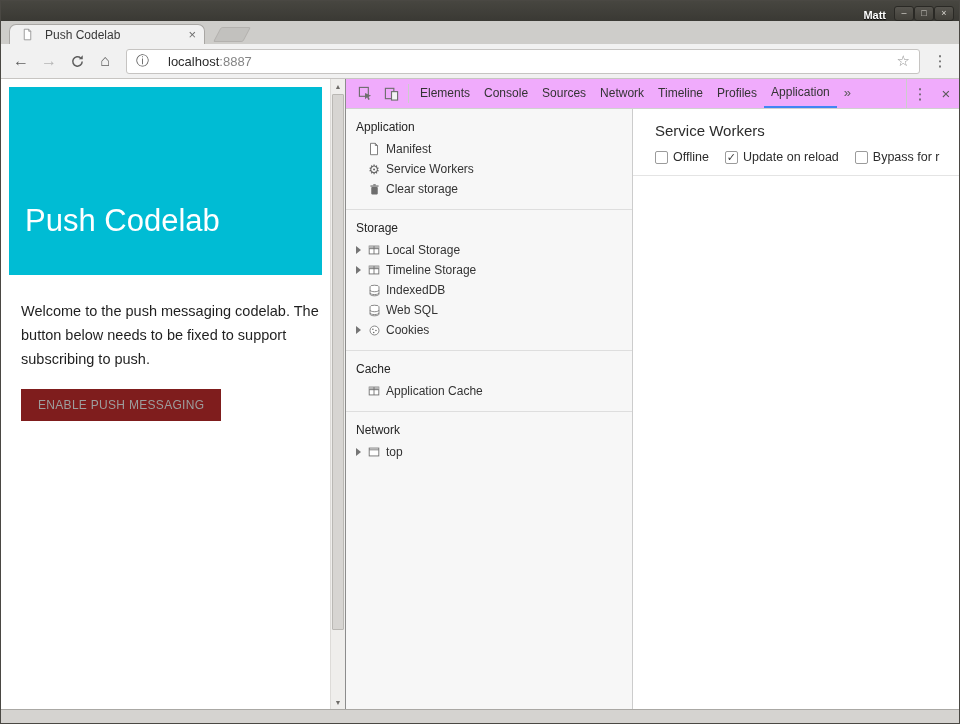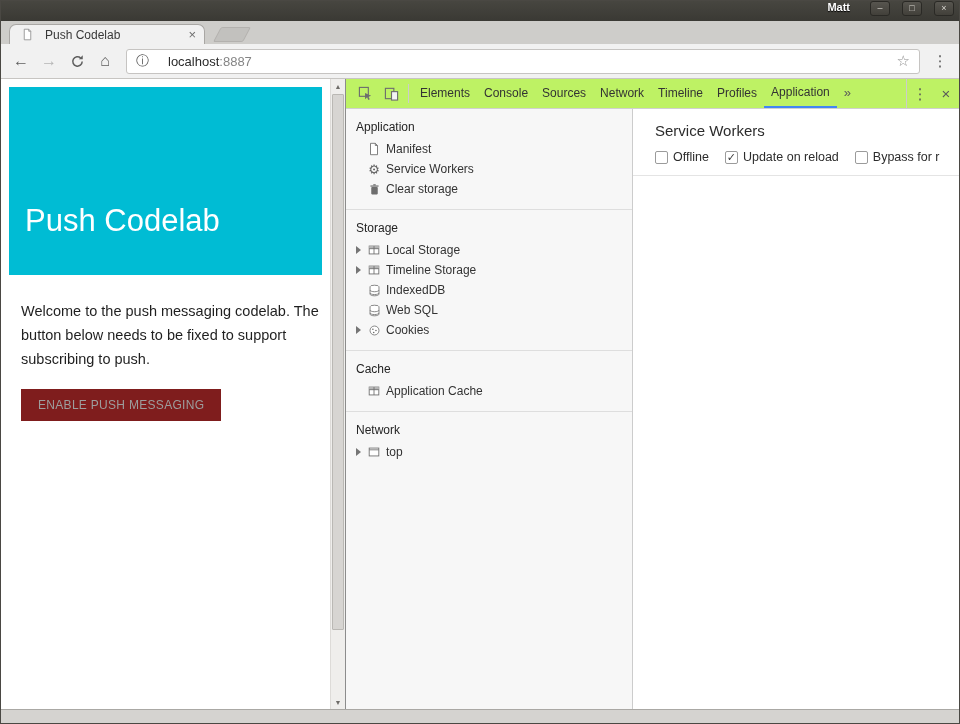--- a/index.html
+++ b/index.html
@@ -1,21 +1,21 @@
 <!DOCTYPE html>
 <html><head>
 <meta charset="utf-8">
 <style>
   * { box-sizing: border-box; margin: 0; padding: 0; }
   html, body { width: 960px; height: 724px; }
   body { font-family: "Liberation Sans", sans-serif; background: #2e2d2a; }
   .window { width: 960px; height: 724px; display: flex; flex-direction: column; background: #fff; border: 1px solid #4a4843; overflow: hidden; }
 
   
-  .titlebar { height: 20px; background: linear-gradient(#474640, #3a3934); display: flex; align-items: flex-start; justify-content: flex-end; padding: 0 5px; gap: 12px; flex: 0 0 auto; }
+  .titlebar { height: 20px; background: linear-gradient(#474640, #3a3934); display: flex; align-items: flex-end; justify-content: flex-end; padding: 0 5px; gap: 0; flex: 0 0 auto; }
   .user-label { color: #fff; font-size: 11px; font-weight: bold; margin-right: 8px; text-shadow: 0 1px 1px #000; }
   .win-btn { width: 20px; height: 15px; background: linear-gradient(#57554f, #42403a); border: 1px solid #2a2925; border-radius: 3px; color: #d9d6d0; font-size: 9px; line-height: 13px; text-align: center; cursor: default; }
 
   
   .tabstrip { height: 23px; background: #cecdca; position: relative; flex: 0 0 auto; }
   .tab { position: absolute; left: 8px; top: 3px; width: 196px; height: 20px; background: #f1f1f1; border: 1px solid #a9a7a4; border-bottom: none; border-radius: 7px 7px 0 0; display: flex; align-items: center; padding: 0 8px; gap: 6px; }
   .tab-title { font-size: 12px; color: #383838; flex: 1; white-space: nowrap; overflow: hidden; }
   .tab-close { color: #6f6f6f; font-size: 13px; line-height: 1; }
   .newtab-btn { position: absolute; left: 216px; top: 6px; width: 30px; height: 15px; background: #c2c1be; transform: skewX(-28deg); border-radius: 2px; border: 1px solid #b3b1ae; }
 
@@ -42,21 +42,21 @@
   .push-btn { display: inline-block; margin: 18px 0 0 12px; background: #7f1d1d; border: none; color: #9d9d9d; font-size: 12px; padding: 9px 17px; letter-spacing: 0.3px; font-family: "Liberation Sans", sans-serif; }
 
   
   .vscrollbar { width: 15px; background: #efeeec; border-left: 1px solid #dddbd8; display: flex; flex-direction: column; flex: 0 0 auto; }
   .sb-btn { height: 14px; display: flex; align-items: center; justify-content: center; font-size: 7px; color: #6e6c68; flex: 0 0 auto; }
   .sb-track { flex: 1; position: relative; }
   .sb-thumb { position: absolute; top: 1px; left: 1px; right: 1px; height: 89%; background: #d7d5d2; border: 1px solid #bab8b4; border-radius: 1px; }
 
   
   .devtools { flex: 1; display: flex; flex-direction: column; border-left: 1px solid #8c8c8c; background: #fff; min-width: 0; }
-  .dt-toolbar { height: 30px; background: #bef264; border-bottom: 1px solid #d0d0d0; display: flex; align-items: stretch; padding-left: 6px; flex: 0 0 auto; }
+  .dt-toolbar { height: 30px; background: #f0abfc; border-bottom: 1px solid #d0d0d0; display: flex; align-items: stretch; padding-left: 6px; flex: 0 0 auto; }
   .dt-btn { width: 26px; display: flex; align-items: center; justify-content: center; color: #5a5a5a; }
   .dt-sep { width: 1px; background: #ccc; margin: 5px 4px; }
   .dt-tabs { display: flex; }
   .dt-tab { padding: 0 7px; line-height: 28px; font-size: 12px; color: #333; }
   .dt-tab.selected { border-bottom: 2px solid #4285f4; line-height: 26px; }
   .dt-overflow { padding: 0 7px; line-height: 28px; font-size: 13px; color: #5a5a5a; }
   .dt-spacer { flex: 1; }
   .dt-right { display: flex; border-left: 1px solid #ccc; }
   .dt-kebab { font-size: 15px; }
   .dt-close { font-size: 15px; }

